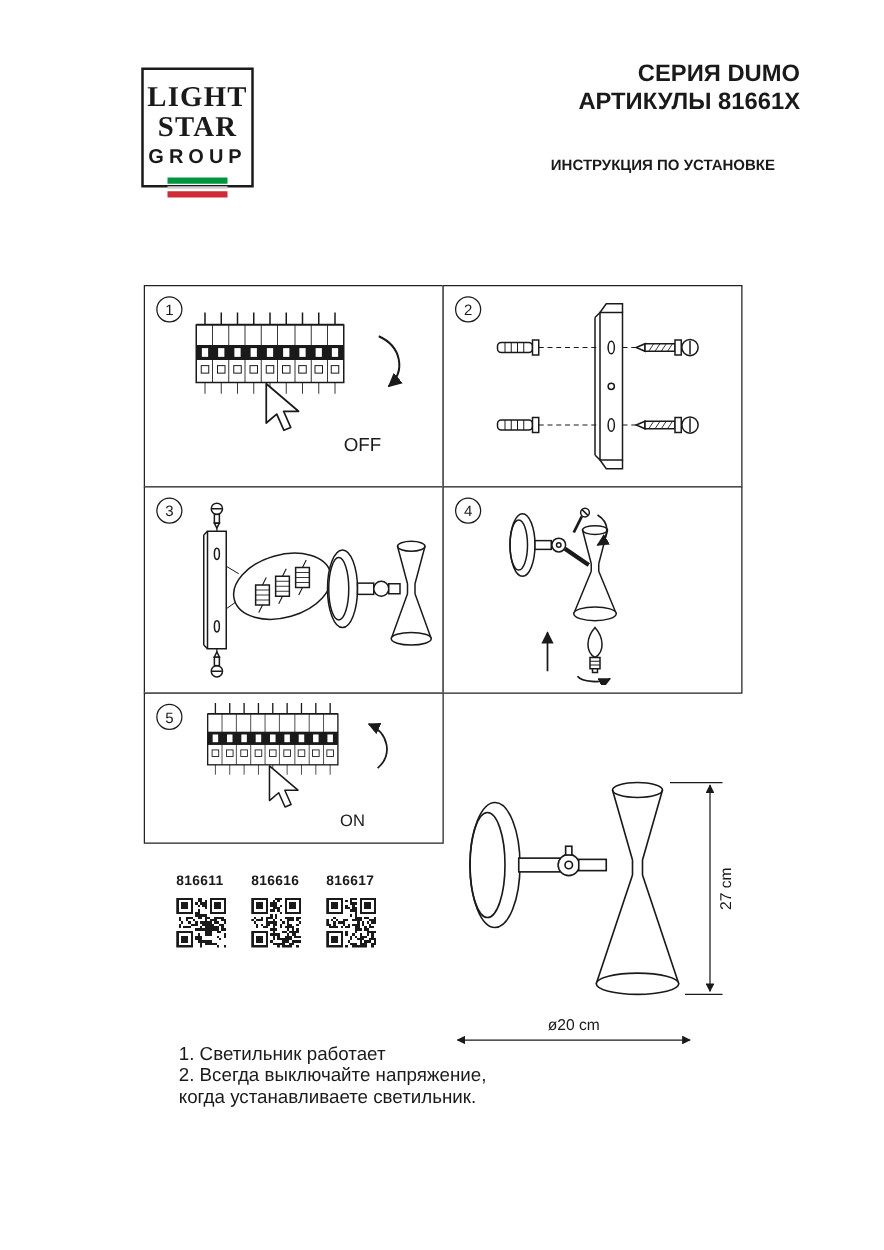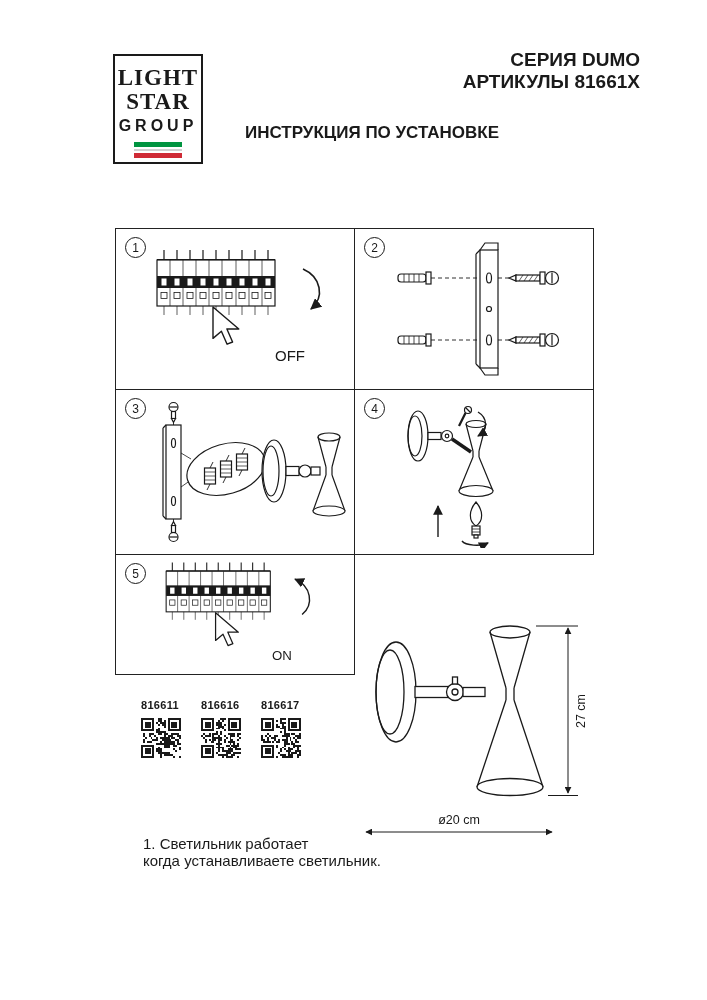--- a/index.html
+++ b/index.html
@@ -2,33 +2,33 @@
 <html><head>
 <meta charset="utf-8">
 <style>
   html,body{margin:0;padding:0;background:#ffffff;}
   .page{position:relative;width:707px;height:1000px;background:#fff;
         font-family:"Liberation Sans",sans-serif;color:#1a1a1a;overflow:hidden;}
   svg{display:block;}
   svg text{font-family:"Liberation Sans",sans-serif;}
 
   
-  .logo{position:absolute;left:113px;top:54px;width:90px;height:110px;
+  .logo{position:absolute;left:113px;top:54px;width:90px;height:96px;
         border:2px solid #1a1a1a;text-align:center;padding-top:10px;box-sizing:border-box;}
   .logo-line{font-family:"Liberation Serif",serif;font-weight:bold;font-size:23px;line-height:24px;letter-spacing:1px;}
   .logo-group{font-size:16px;font-weight:bold;letter-spacing:4px;margin-top:3px;}
   .flag{width:48px;margin:7px auto 0;}
   .fbar{height:5px;margin-bottom:2px;}
   .fbar.mid{height:2px;}
 
   
   .series{position:absolute;left:360px;top:49px;width:280px;text-align:right;
           font-weight:bold;font-size:19px;line-height:22px;}
-  .title{position:absolute;left:245px;top:121px;width:375px;text-align:left;
-         font-weight:bold;font-size:17px;line-height:23px;}
+  .title{position:absolute;left:245px;top:121px;width:375px;text-align:right;
+         font-weight:bold;font-size:12px;line-height:23px;}
 
   
   .grid{position:absolute;left:115px;top:228px;width:480px;}
   .grow{display:flex;}
   .cell{position:relative;width:240px;border:1px solid #222;background:#fff;box-sizing:border-box;
         display:flex;align-items:center;justify-content:center;}
   .grow + .grow .cell{margin-top:-1px;}
   .cell + .cell, .cell + .cell-open{margin-left:-1px;}
   .h1{height:162px;} .h2{height:166px;} .h3{height:121px;}
   .cell-open{width:240px;border:none;}
@@ -730,20 +730,21 @@
             <rect x="0" y="14" width="7" height="7"></rect>
             <rect x="1" y="15" width="5" height="5" fill="#fff"></rect>
             <rect x="2" y="16" width="3" height="3"></rect>
           </svg>
         </div>
     </div>
   </div>
 
   <div class="notes">
     <div>1. Светильник работает</div>
+    <div>2. Всегда выключайте напряжение,</div>
     <div>когда устанавливаете светильник.</div>
   </div>
 
   <div class="final">
     <svg width="232" height="268" viewBox="0 0 232 268">
       <defs>
         <marker id="arrD" viewBox="0 0 10 10" refX="9" refY="5" markerWidth="7" markerHeight="7" orient="auto-start-reverse">
             <path d="M0,0L10,5L0,10z" fill="#1a1a1a"></path>
           </marker>
       </defs>

